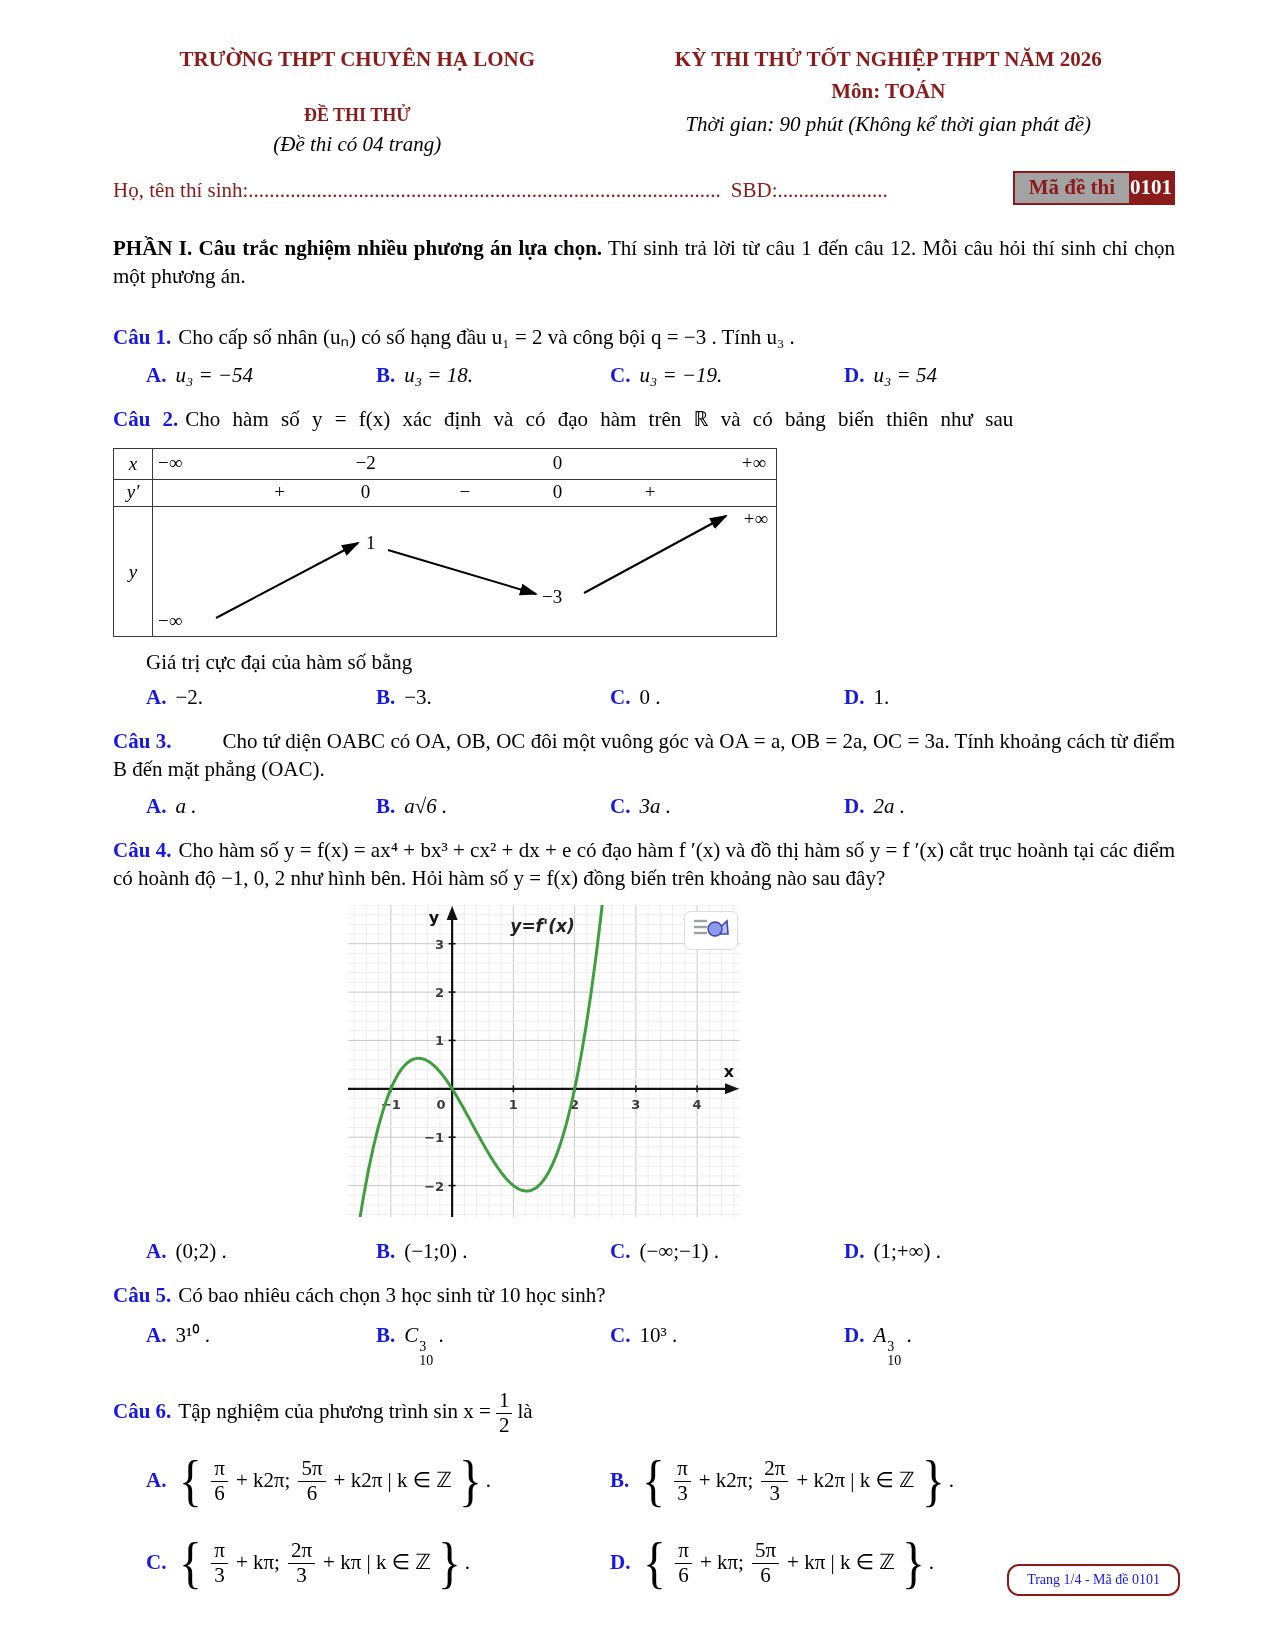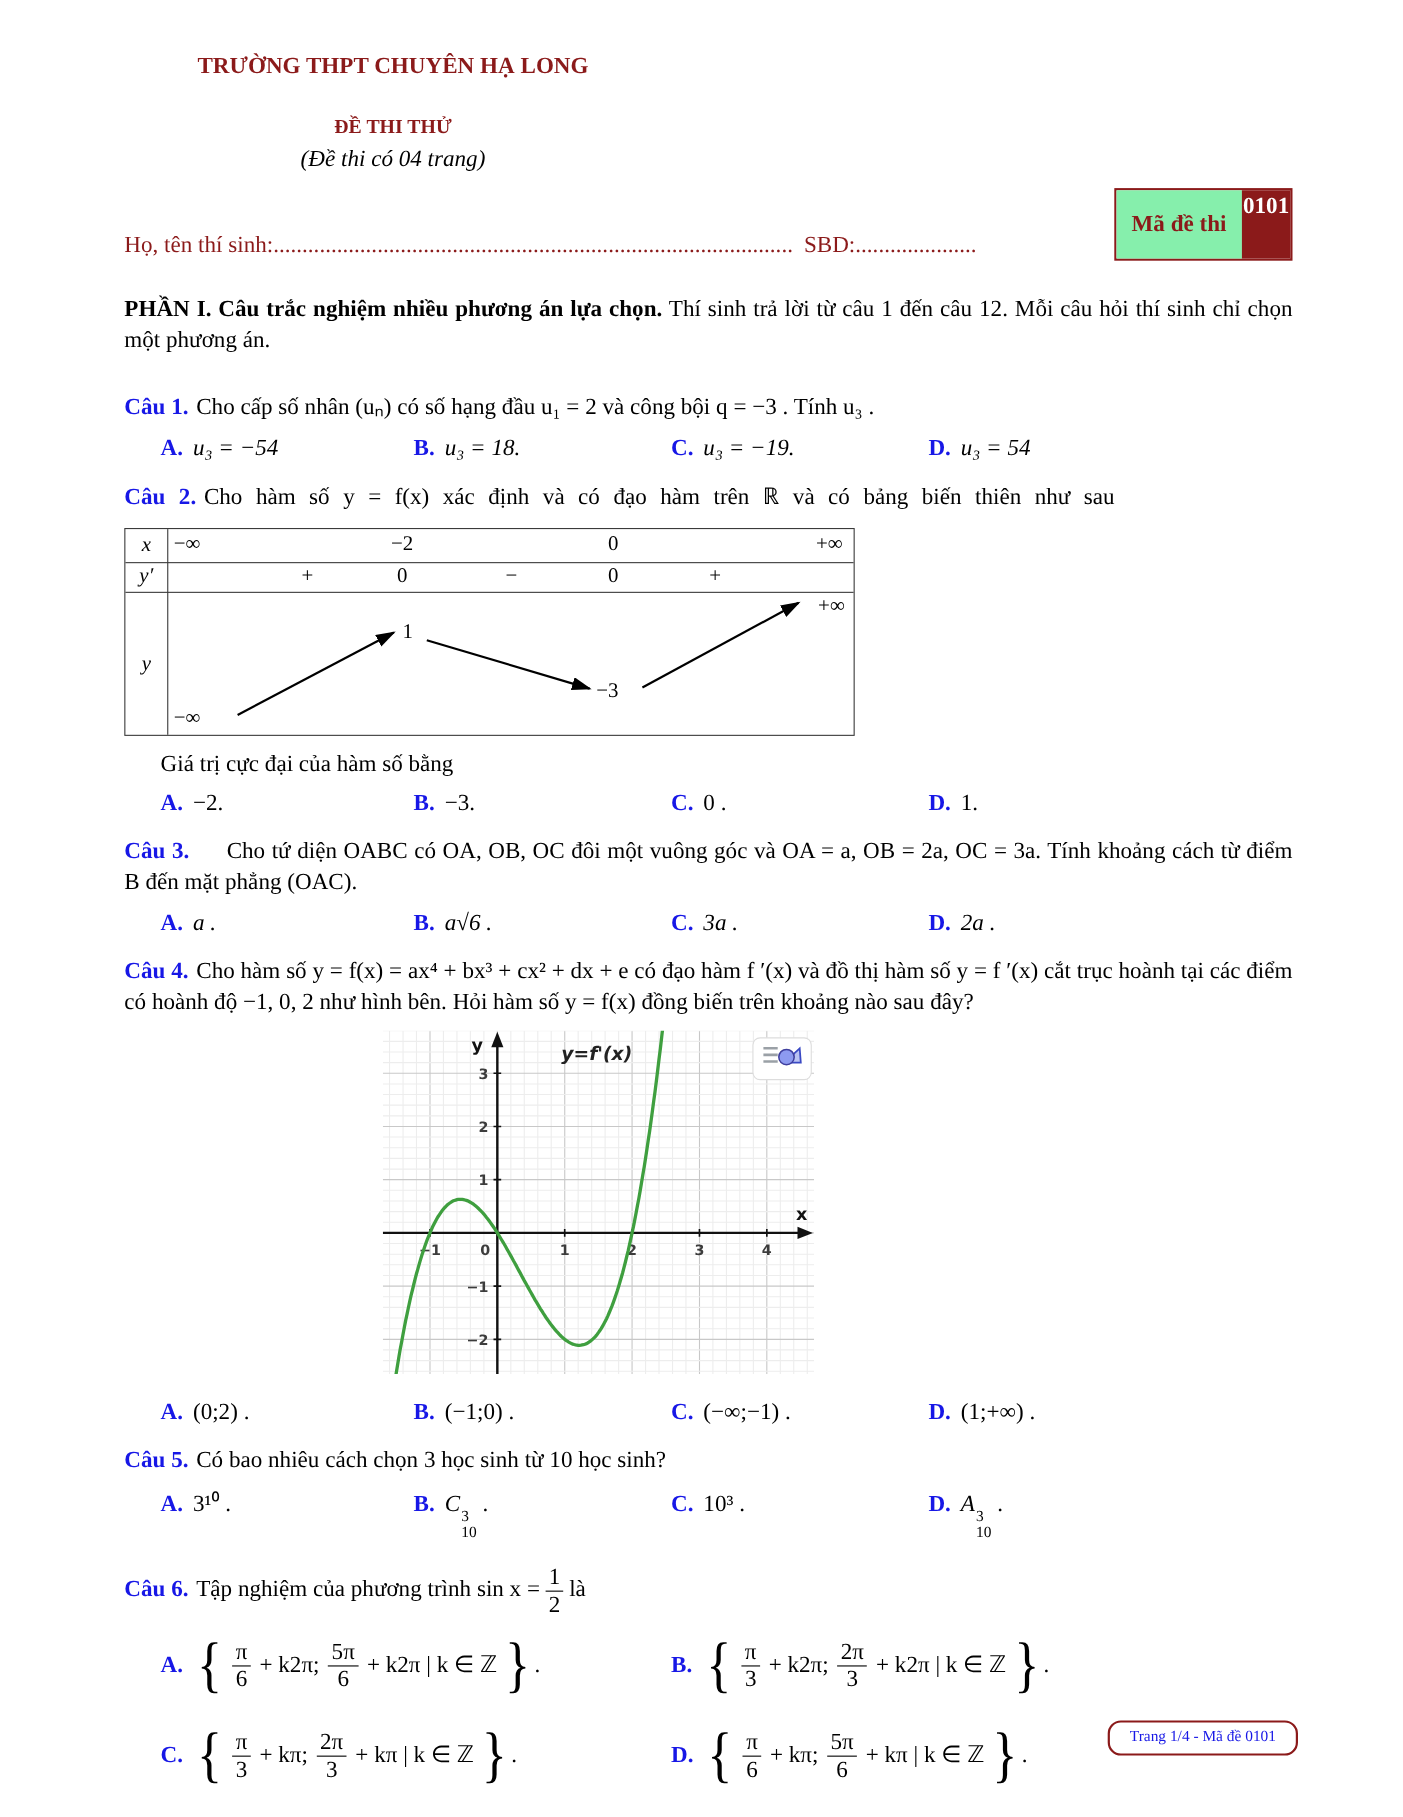--- a/index.html
+++ b/index.html
@@ -13,29 +13,29 @@
   .school,.exam-name,.subject,.paper-type{color:var(--dr);font-weight:bold;}
   .school,.exam-name{font-size:21px;}
   .subject{margin-top:4px;}
   .paper-type{font-size:18px;margin-top:30px;}
   .pages-note{font-style:italic;margin-top:4px;}
   .duration{font-style:italic;margin-top:6px;}
   .cand-row{display:flex;align-items:flex-end;color:var(--dr);margin-top:12px;}
   .cand-text{flex:1;white-space:nowrap;overflow:hidden;}
   .sbd{margin-left:10px;}
   .code-box{display:inline-flex;border:2px solid var(--dr);margin-left:14px;font-weight:bold;flex:none;}
-  .code-label{padding:17px 14px;color:var(--dr);background:#86efac;}
+  .code-label{padding:1px 14px;color:var(--dr);background:#a3a3a3;}
   .code-value{padding:1px 1px;color:#fff;background:var(--dr);}
   
   .part-heading{margin:30px 0 0;text-align:justify;}
   .bold{font-weight:bold;}
   .q{margin:16px 0 0;text-align:justify;}
   .q1{margin-top:34px;}
   .qnum{color:var(--bl);font-weight:bold;margin-right:7px;}
-  .qnum-wide{margin-right:34px;}
+  .qnum-wide{margin-right:51px;}
   .wide{word-spacing:7px;}
   .indent{padding-left:33px;margin-top:12px;}
   .opts{display:grid;grid-template-columns:230px 234px 234px auto;padding-left:33px;margin-top:10px;}
   .opts2{display:grid;grid-template-columns:464px auto;padding-left:33px;margin-top:6px;}
   .letter{color:var(--bl);font-weight:bold;margin-right:9px;}
   .mbase{font-style:italic;}
   
   .ss{display:inline-flex;flex-direction:column;font-size:14px;line-height:1.05;vertical-align:-9px;margin-left:1px;}
   .ss span{display:block;}
   
@@ -69,20 +69,25 @@
 </head>
 <body>
 
 <div class="page">
 
   <div class="header">
     <div class="h-left">
       <div class="school">TRƯỜNG THPT CHUYÊN HẠ LONG</div>
       <div class="paper-type">ĐỀ THI THỬ</div>
       <div class="pages-note">(Đề thi có 04 trang)</div>
+    </div>
+    <div class="h-right">
+      <div class="exam-name">KỲ THI THỬ TỐT NGHIỆP THPT NĂM 2026</div>
+      <div class="subject">Môn: TOÁN</div>
+      <div class="duration">Thời gian: 90 phút (Không kể thời gian phát đề)</div>
     </div>
   </div>
 
   <div class="cand-row">
     <span class="cand-text"><span>Họ, tên thí sinh:</span><span>..........................................................................................</span><span class="sbd">SBD:</span><span>.....................</span></span>
     <span class="code-box">
       <span class="code-label">Mã đề thi</span>
       <span class="code-value">0101</span>
     </span>
   </div>

